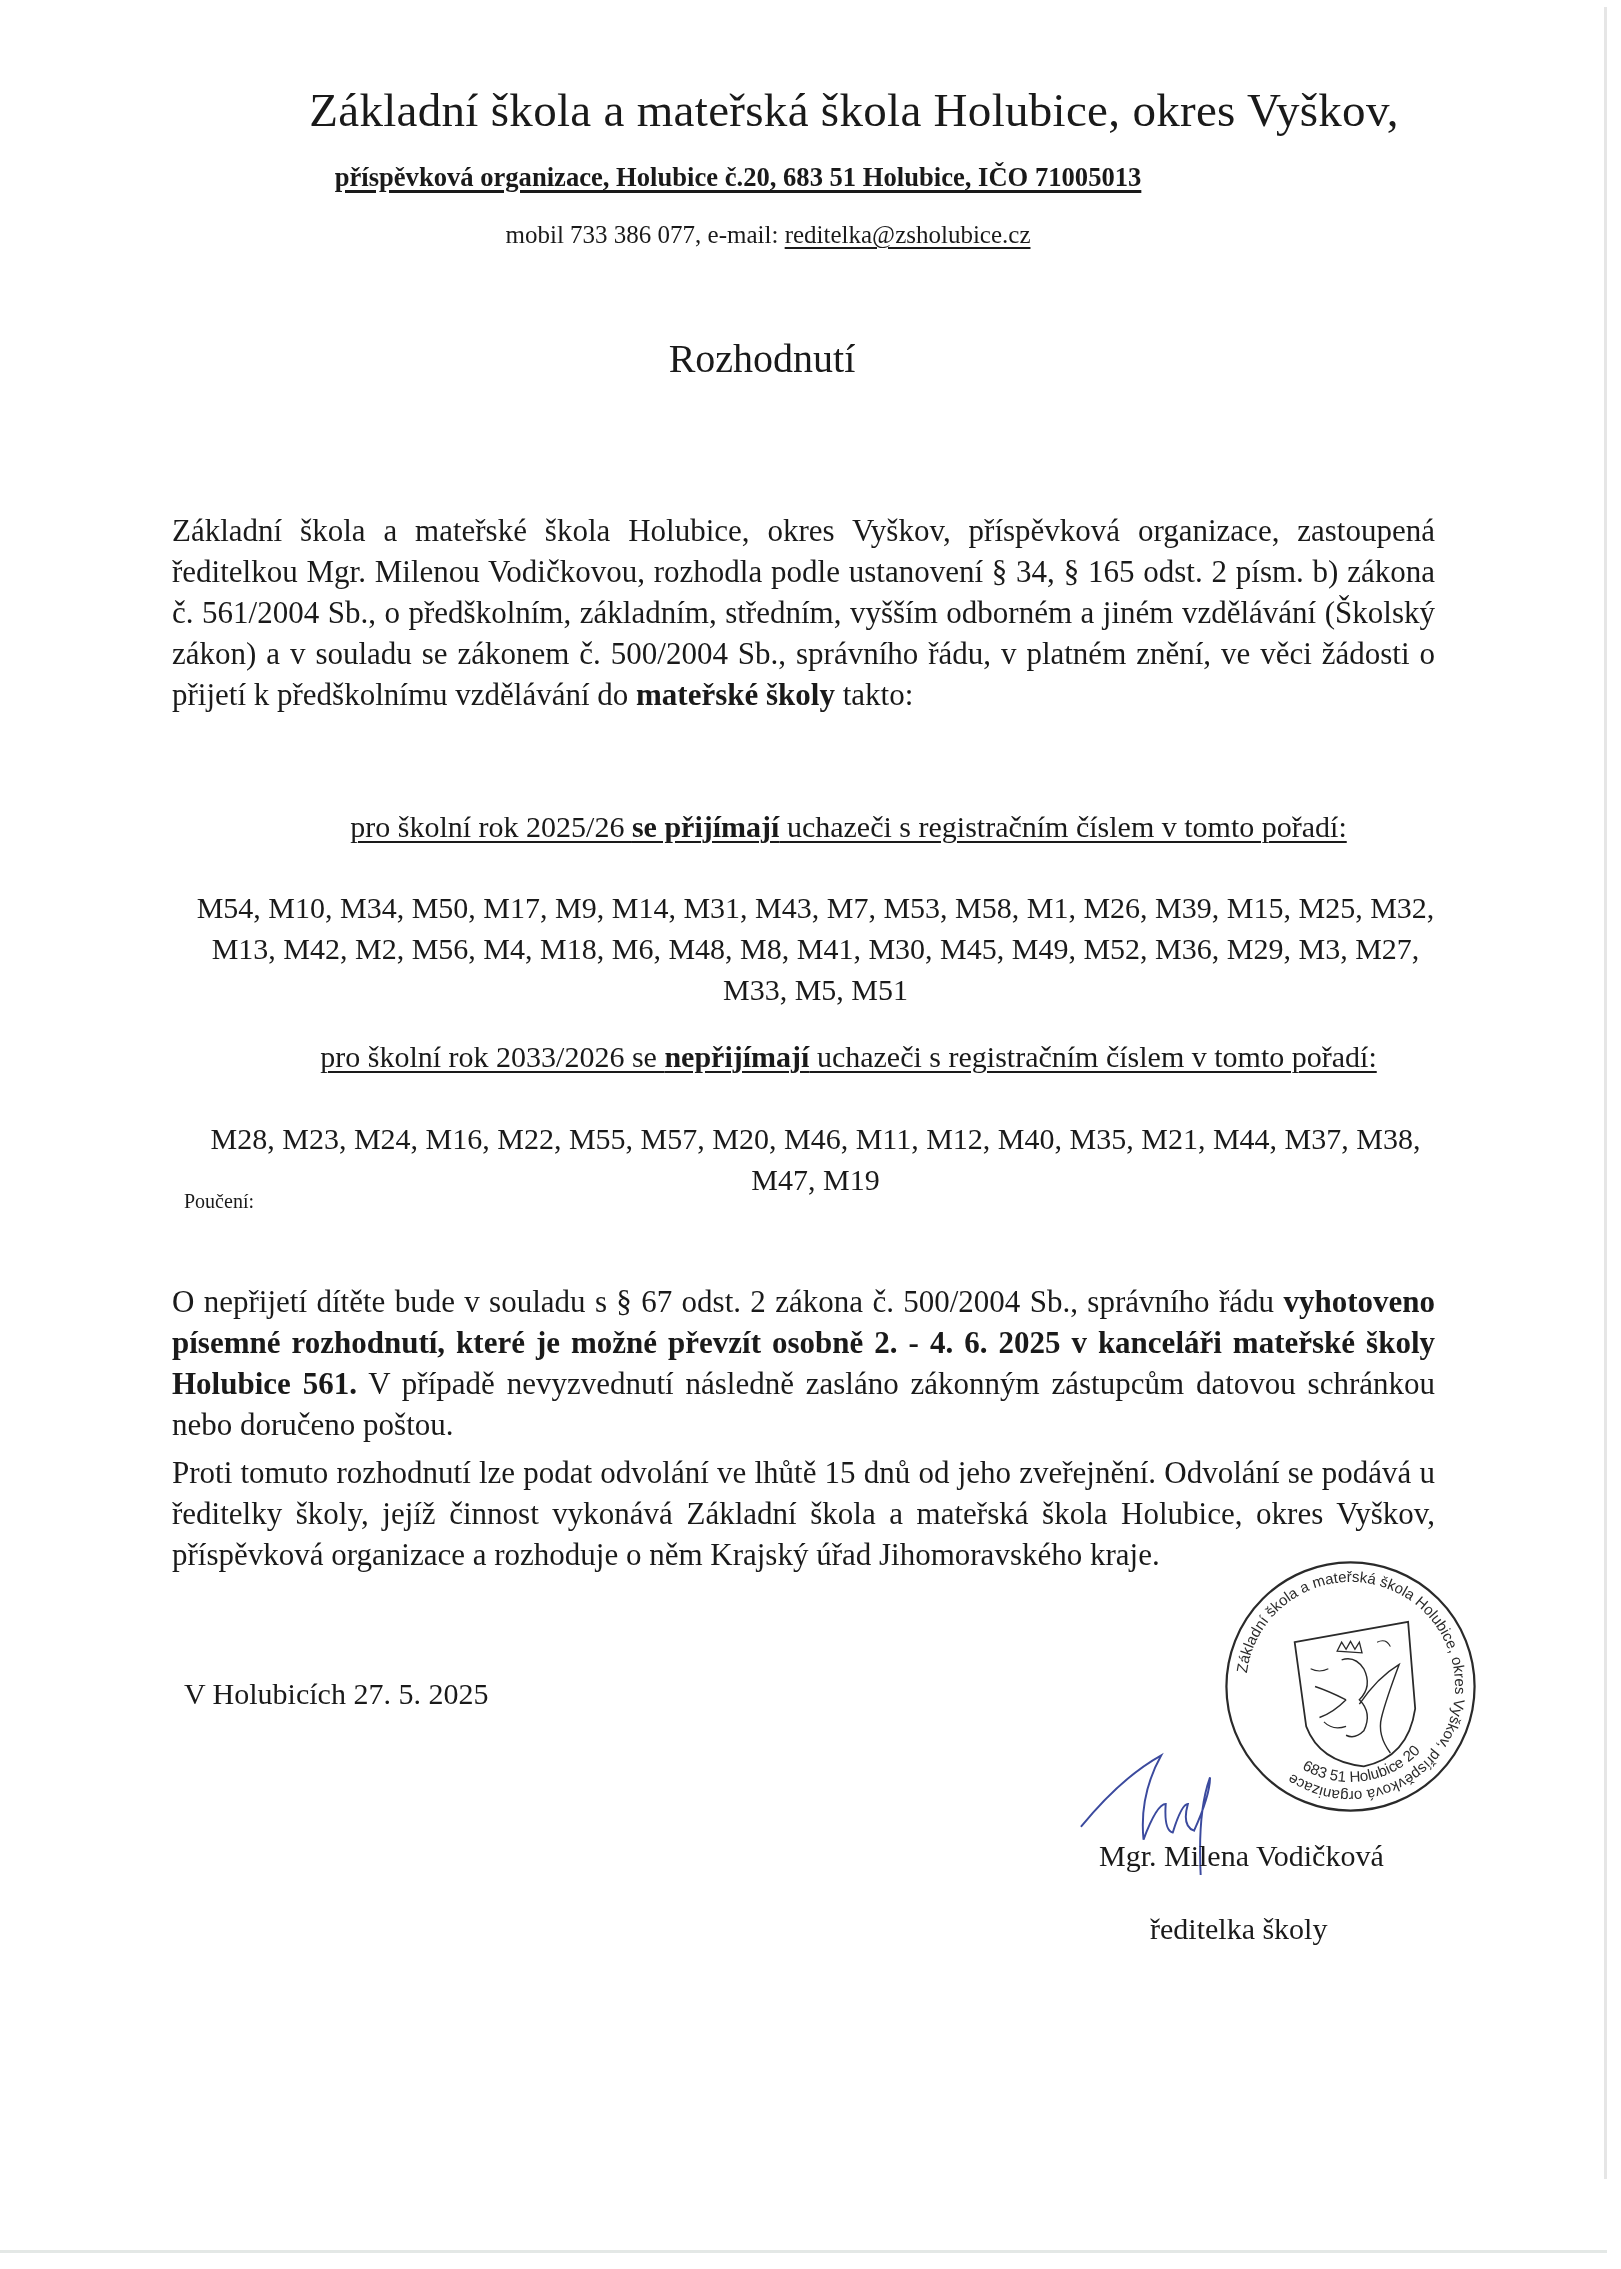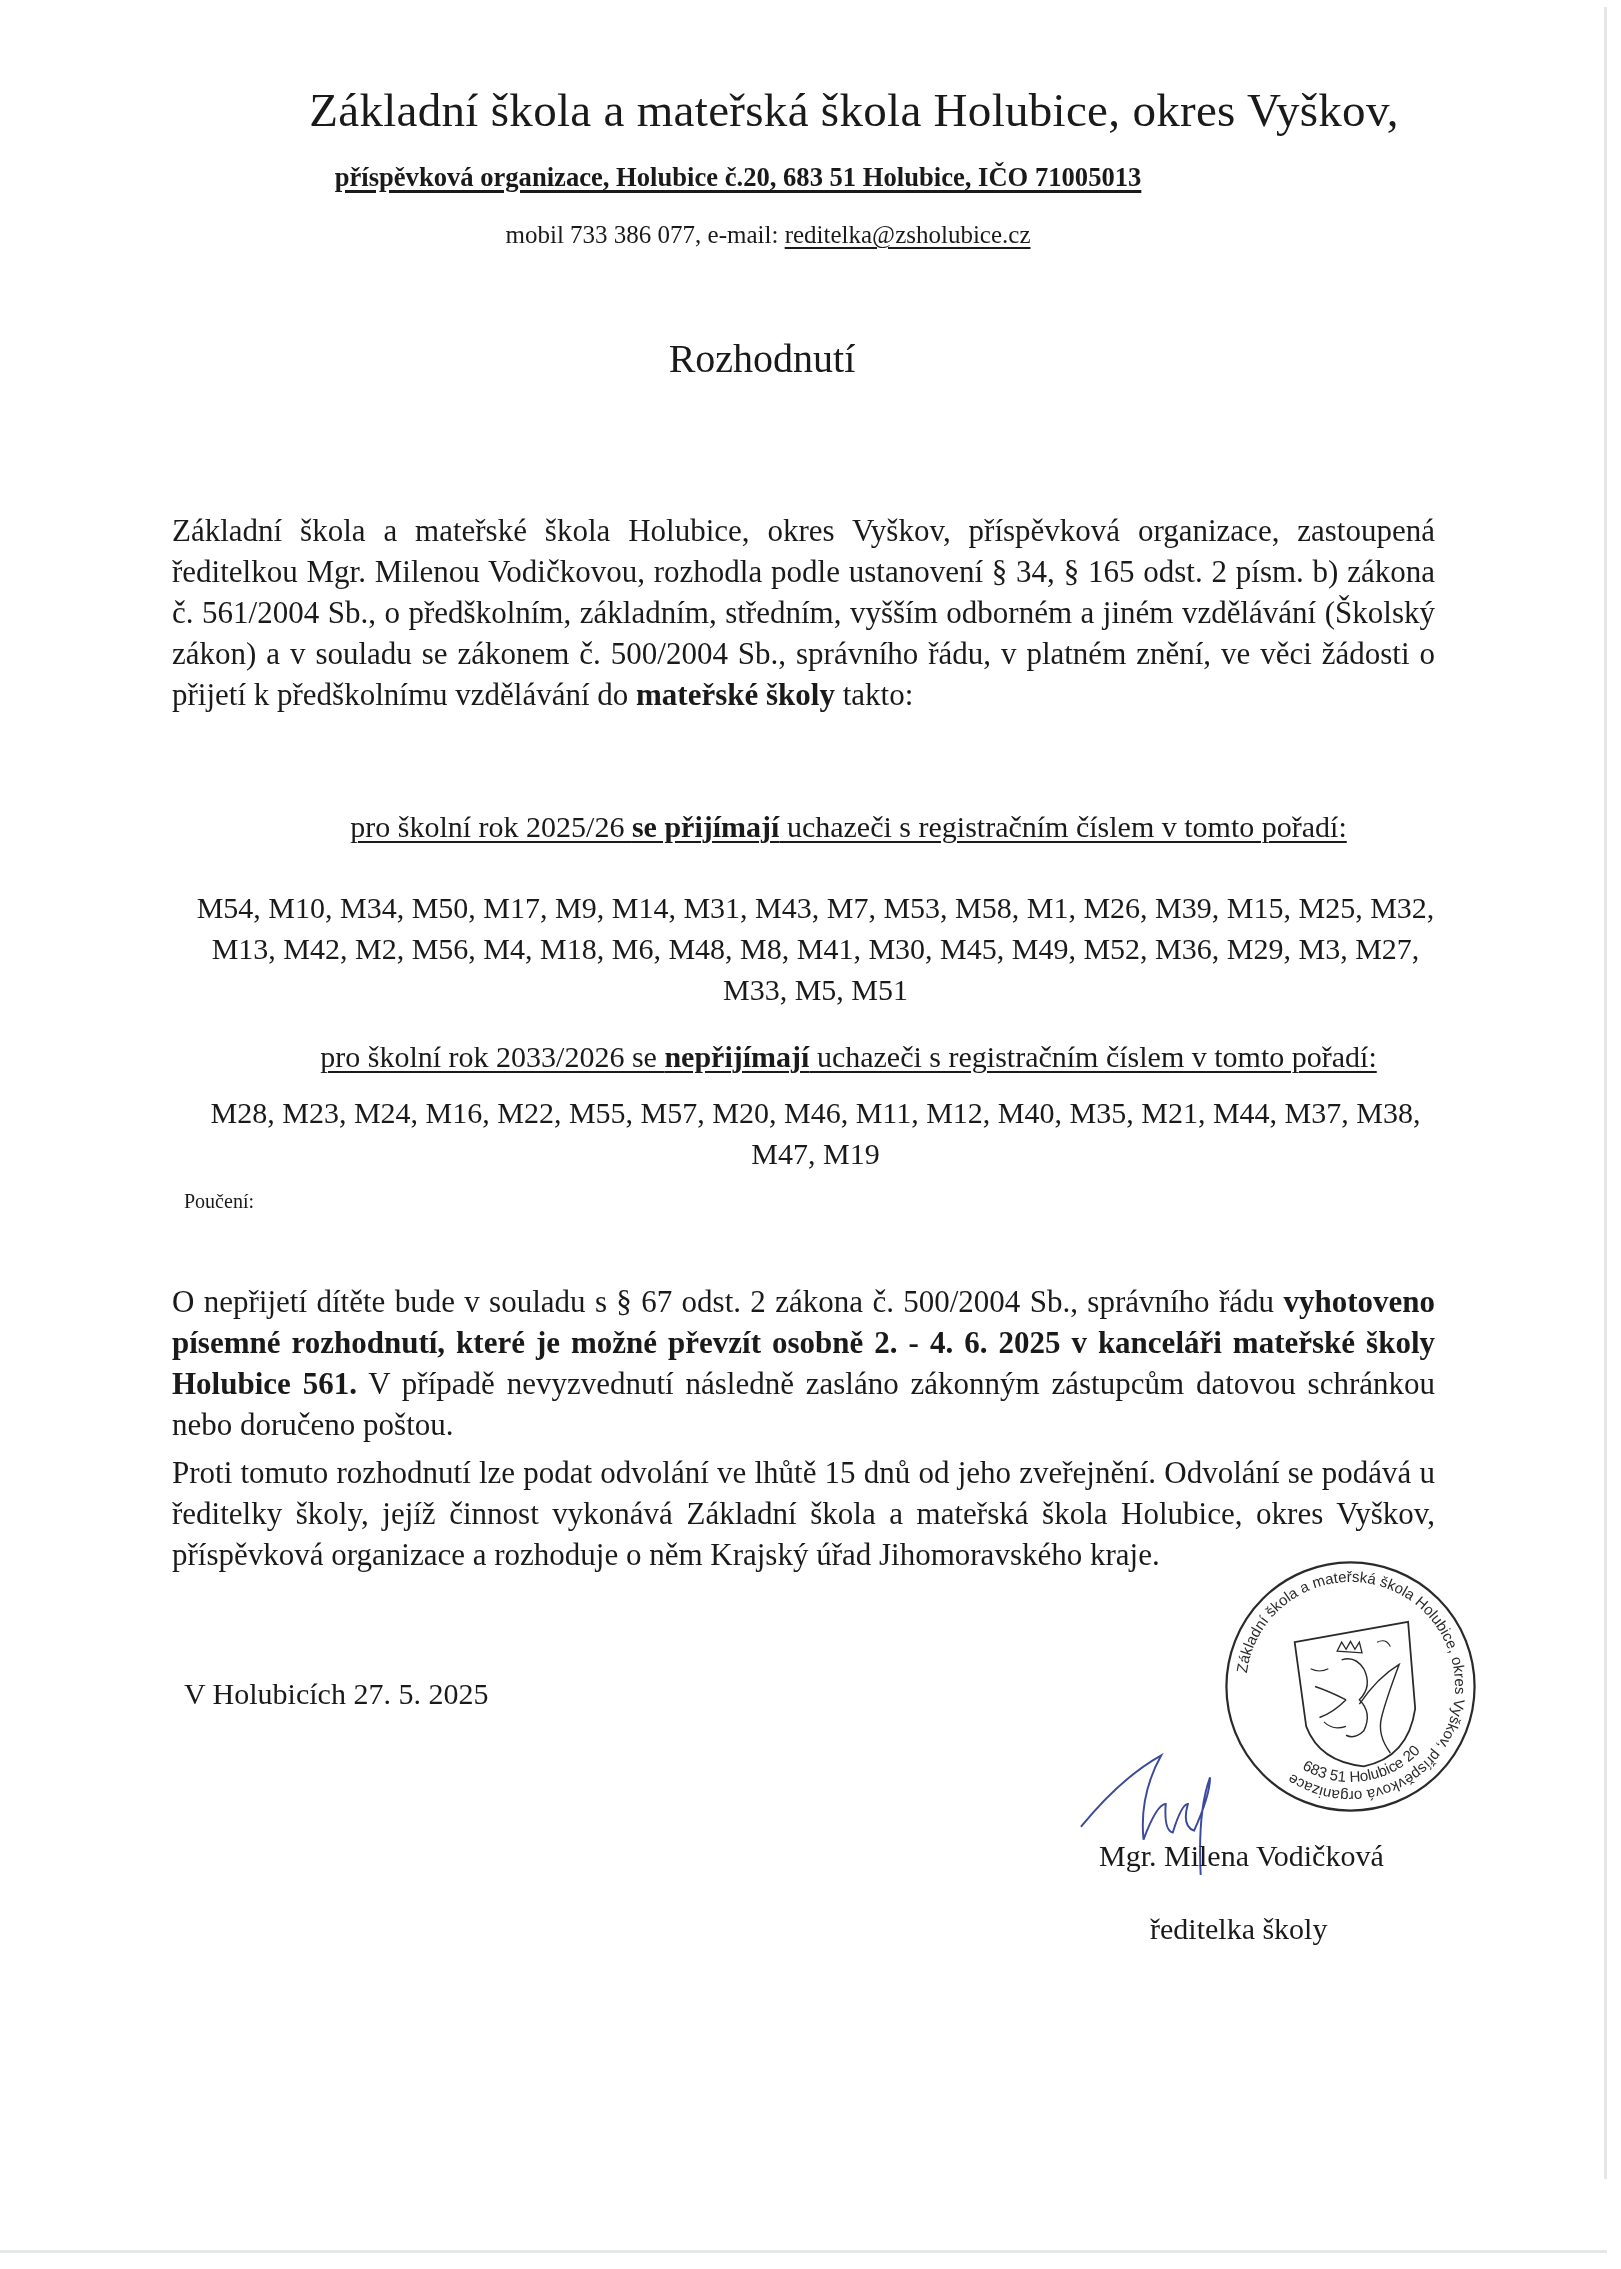--- a/index.html
+++ b/index.html
@@ -41,21 +41,21 @@
   .section-head {
     left: 0; width: 1611px; font-size: 30px; line-height: 35px;
     text-decoration: underline; text-decoration-thickness: 1.8px; text-underline-offset: 4.4px;
   }
   .sh-accepted { top: 809px; }
   .sh-rejected { top: 1039px; }
   .codes {
     left: 195px; width: 1241px; font-size: 30px; line-height: 41px; text-align: center;
   }
   .codes-accepted { top: 887px; }
-  .codes-rejected { top: 1092px; }
+  .codes-rejected { top: 1118px; }
   .poucen-label { left: 184px; top: 1184px; font-size: 20px; line-height: 35px; }
   .p-notice { top: 1281px; }
   .p-appeal { top: 1452px; }
   .place-date { left: 184px; top: 1676px; font-size: 30px; line-height: 35px; }
   .signer { left: 1099px; top: 1838px; font-size: 30px; line-height: 35px; }
   .signer-role { left: 1150px; top: 1911px; font-size: 30px; line-height: 35px; }
   .stamp { left: 1222px; top: 1558px; width: 257px; height: 257px; }
   .signature { left: 1077px; top: 1742px; width: 204px; height: 133px; }
   b { font-weight: bold; }
 </style>

